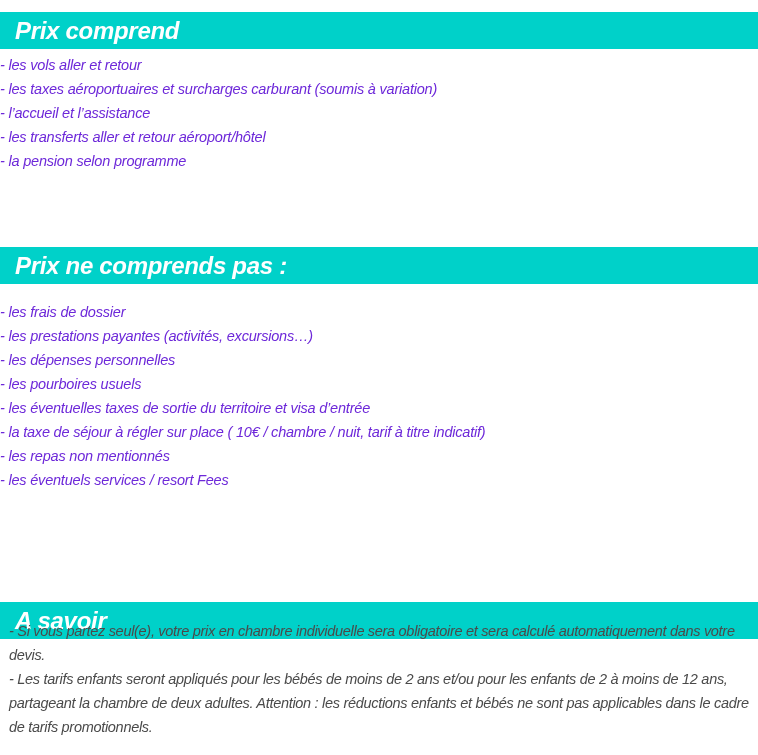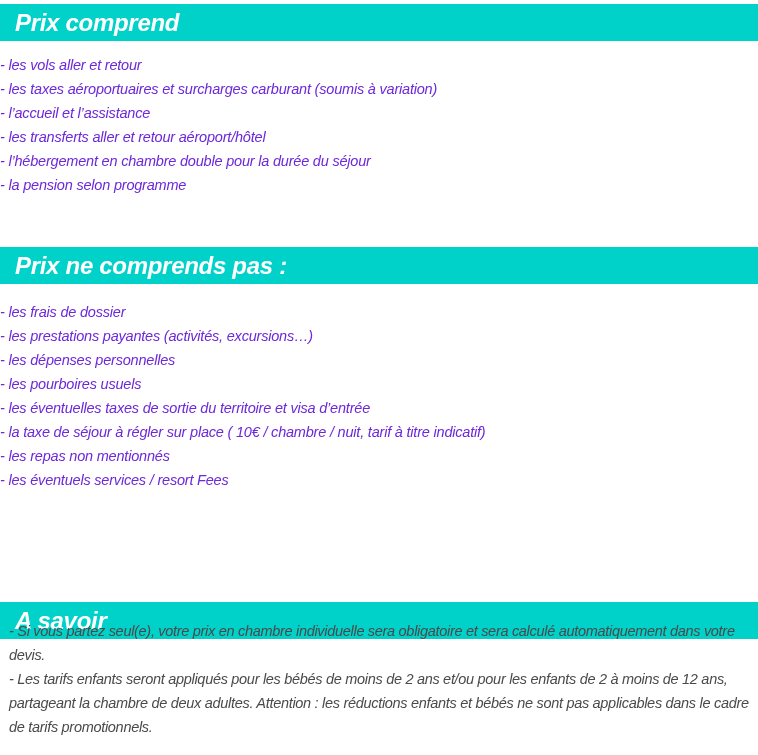--- a/index.html
+++ b/index.html
@@ -26,29 +26,28 @@
   .para {
     position: absolute; left: 0; width: 752px; margin: 0;
     font-style: italic; color: #4a4a4a; font-size: 14.5px; line-height: 24px;
     letter-spacing: -0.3px;
     padding-left: 9px;
   }
 </style>
 </head>
 <body>
 
-<div class="section-header" style="top:4px;">
+<div class="section-header" style="top:12px;">
   <h2>Prix comprend</h2>
 </div>
 <ul class="list" style="top:53px;">
   <li>- les vols aller et retour</li>
   <li>- les taxes aéroportuaires et surcharges carburant (soumis à variation)</li>
   <li>- l’accueil et l’assistance</li>
   <li>- les transferts aller et retour aéroport/hôtel</li>
-  <li>- l’hébergement en chambre double pour la durée du séjour</li>
   <li>- la pension selon programme</li>
 </ul>
 
 <div class="section-header" style="top:247px;">
   <h2>Prix ne comprends pas :</h2>
 </div>
 <ul class="list" style="top:300px;">
   <li>- les frais de dossier</li>
   <li>- les prestations payantes (activités, excursions…)</li>
   <li>- les dépenses personnelles</li>

